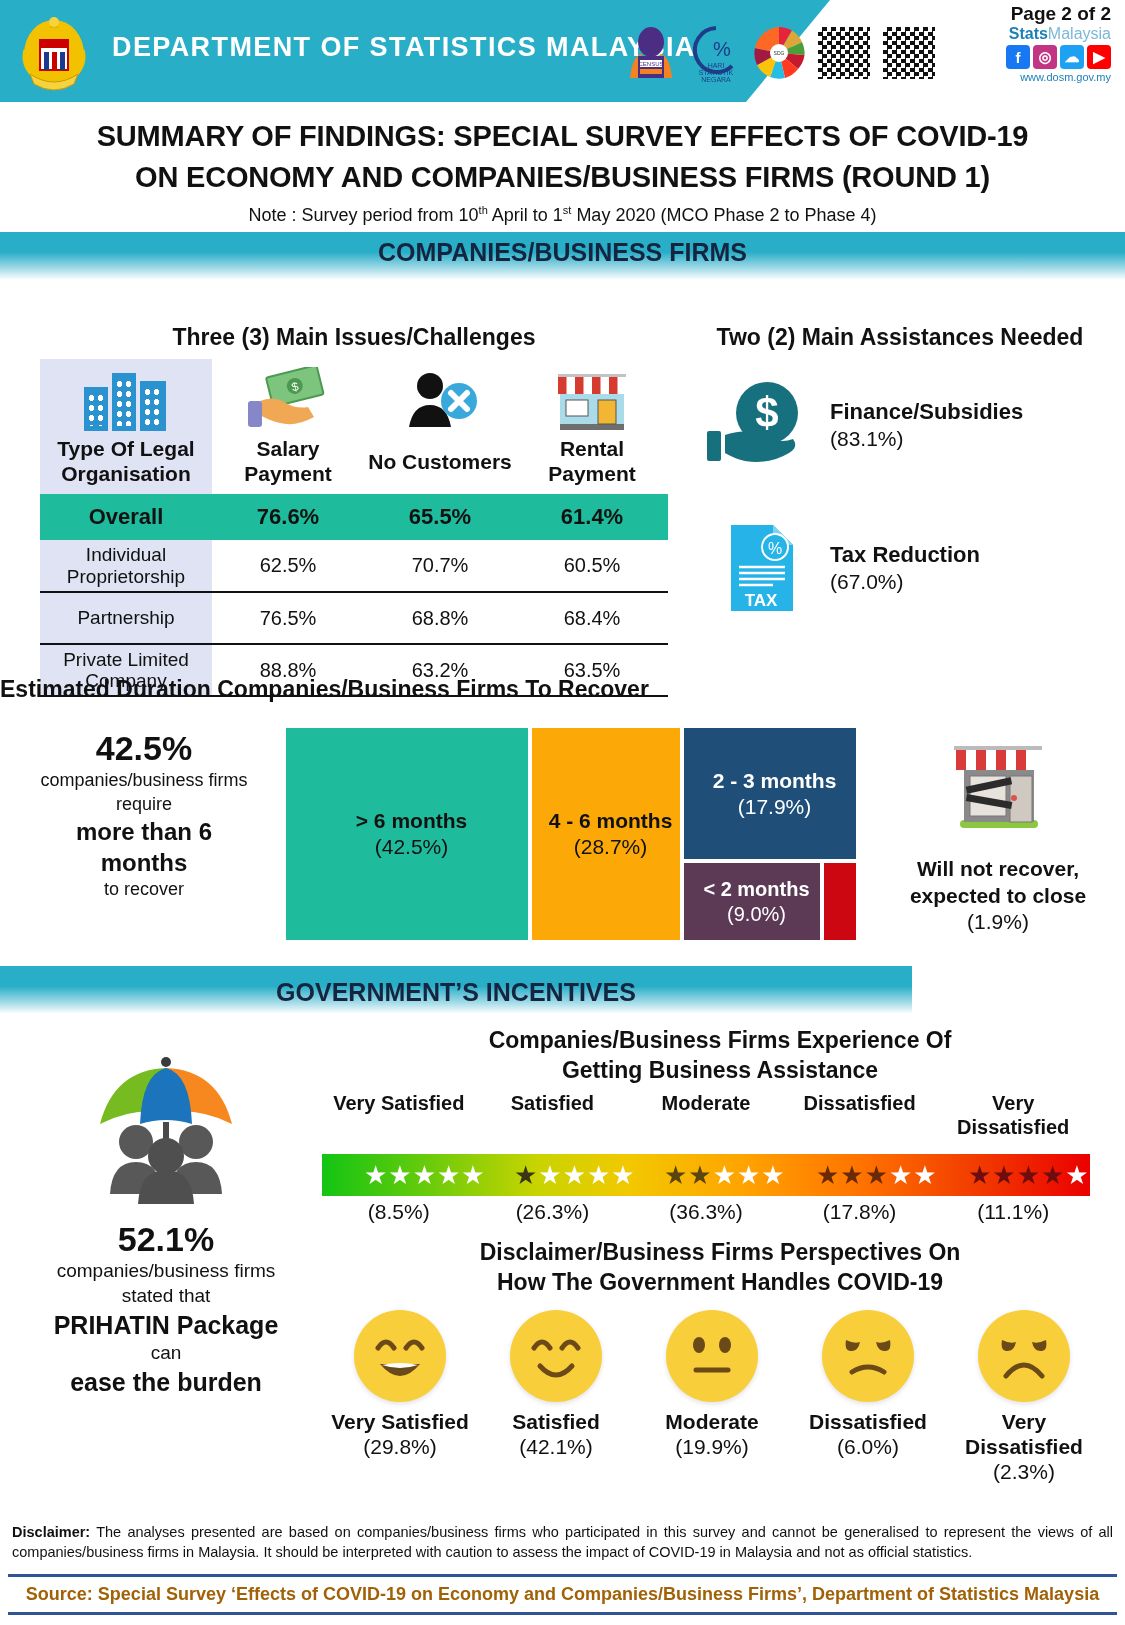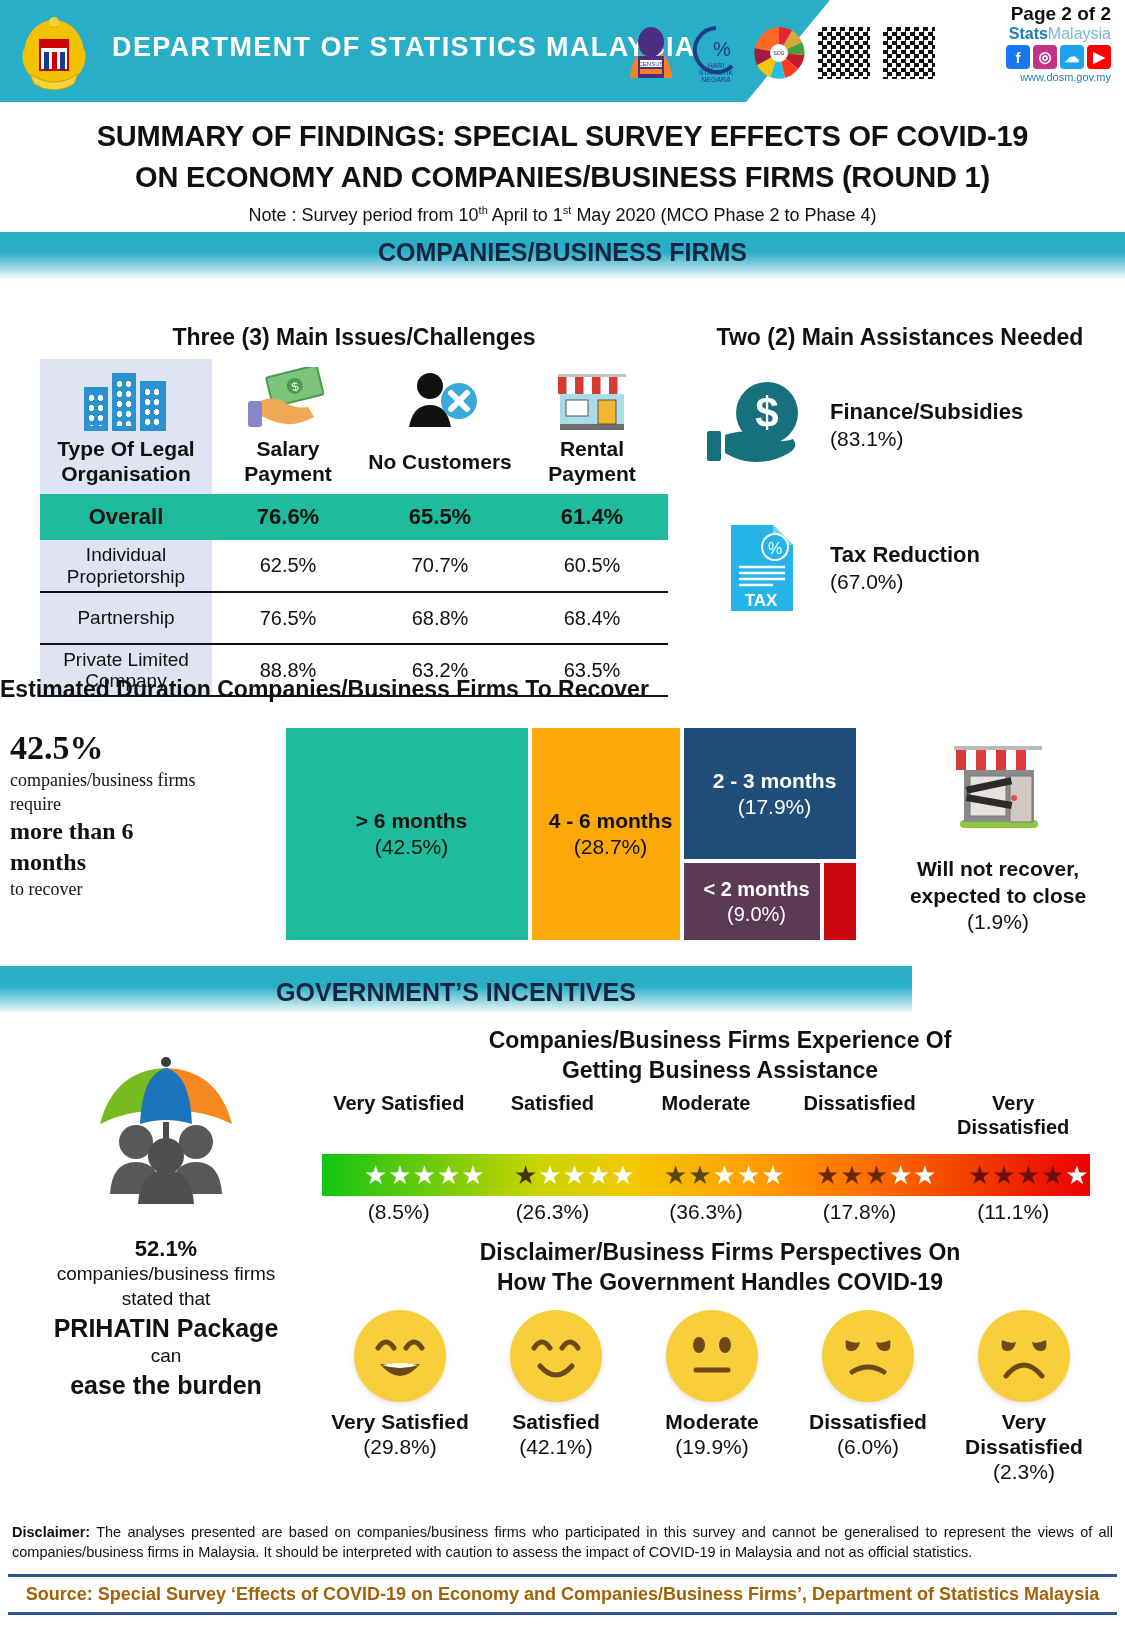--- a/index.html
+++ b/index.html
@@ -104,21 +104,21 @@
   .assist-row { display: flex; align-items: center; margin-top: 26px; }
   .assist-row .ic { width: 140px; display:flex; justify-content:center; }
   .assist-row .tx { font-size: 21px; line-height: 1.25; }
   .assist-row .tx b { font-size: 22px; }
   .assist-row .tx .pct { font-size: 21px; }
 
   
   .sec2 { position: relative; height: 290px; }
   .sec2 h3 { font-size: 23px; font-weight: bold; text-align: left; margin-top: 6px; }
   .tm-left {
-    position: absolute; left: 10px; top: 52px; width: 268px; text-align: left; font-family: Liberation Serif, serif;
+    position: absolute; left: 10px; top: 52px; width: 268px; text-align: center;
   }
   .tm-left .big { font-size: 34px; font-weight: bold; line-height: 1.2; }
   .tm-left .sm { font-size: 18px; line-height: 1.3; }
   .tm-left .md { font-size: 24px; font-weight: bold; line-height: 1.3; }
 
   .treemap { position: absolute; left: 286px; top: 52px; width: 586px; height: 212px; }
   .tm-cell { position: absolute; display:flex; flex-direction:column; align-items:center; justify-content:center;
              text-align:center; line-height: 1.25; padding-left: 9px; }
   .tm-cell .l1 { font-weight: bold; }
   .tm-a { left: 0; top: 0; width: 242px; height: 212px; background: #1EBC9C; color:#111; font-size: 21px; }
@@ -135,21 +135,21 @@
   .banner2 {
     width: 912px; height: 48px; text-align: center;
     font-size: 25px; font-weight: bold; color: #15243f;
     background: linear-gradient(to bottom, #29AEC8 0%, #29AEC8 42%, #9cd8e6 74%, #ffffff 100%);
     padding-top: 12px;
   }
 
   
   .sec3 { position: relative; height: 480px; }
   .umb-col { position: absolute; left: 6px; top: 24px; width: 320px; text-align: center; }
-  .umb-col .big { font-size: 22px; font-weight: bold; margin-top: 24px; }
+  .umb-col .big { font-size: 34px; font-weight: bold; margin-top: 8px; }
   .umb-col .sm { font-size: 19px; line-height: 1.3; }
   .umb-col .md { font-size: 25px; font-weight: bold; line-height: 1.3; }
 
   .exp-title { position:absolute; left: 330px; top: 12px; width: 780px; text-align:center;
                font-size: 23px; font-weight: bold; line-height: 1.3; }
   .rate-labels { position:absolute; left: 322px; top: 78px; width: 768px; display:flex; }
   .rate-labels > div { flex: 1; text-align:center; font-size: 20px; font-weight: bold; line-height:1.16; }
   .rate-bar { position:absolute; left: 322px; top: 140px; width: 768px; height: 42px;
     background: linear-gradient(to right, #13C413 0%, #6BCB0B 14%, #C8D400 28%, #F2C800 40%,
                                 #FFA300 55%, #FF7300 70%, #F23C00 85%, #EB0000 100%); }

